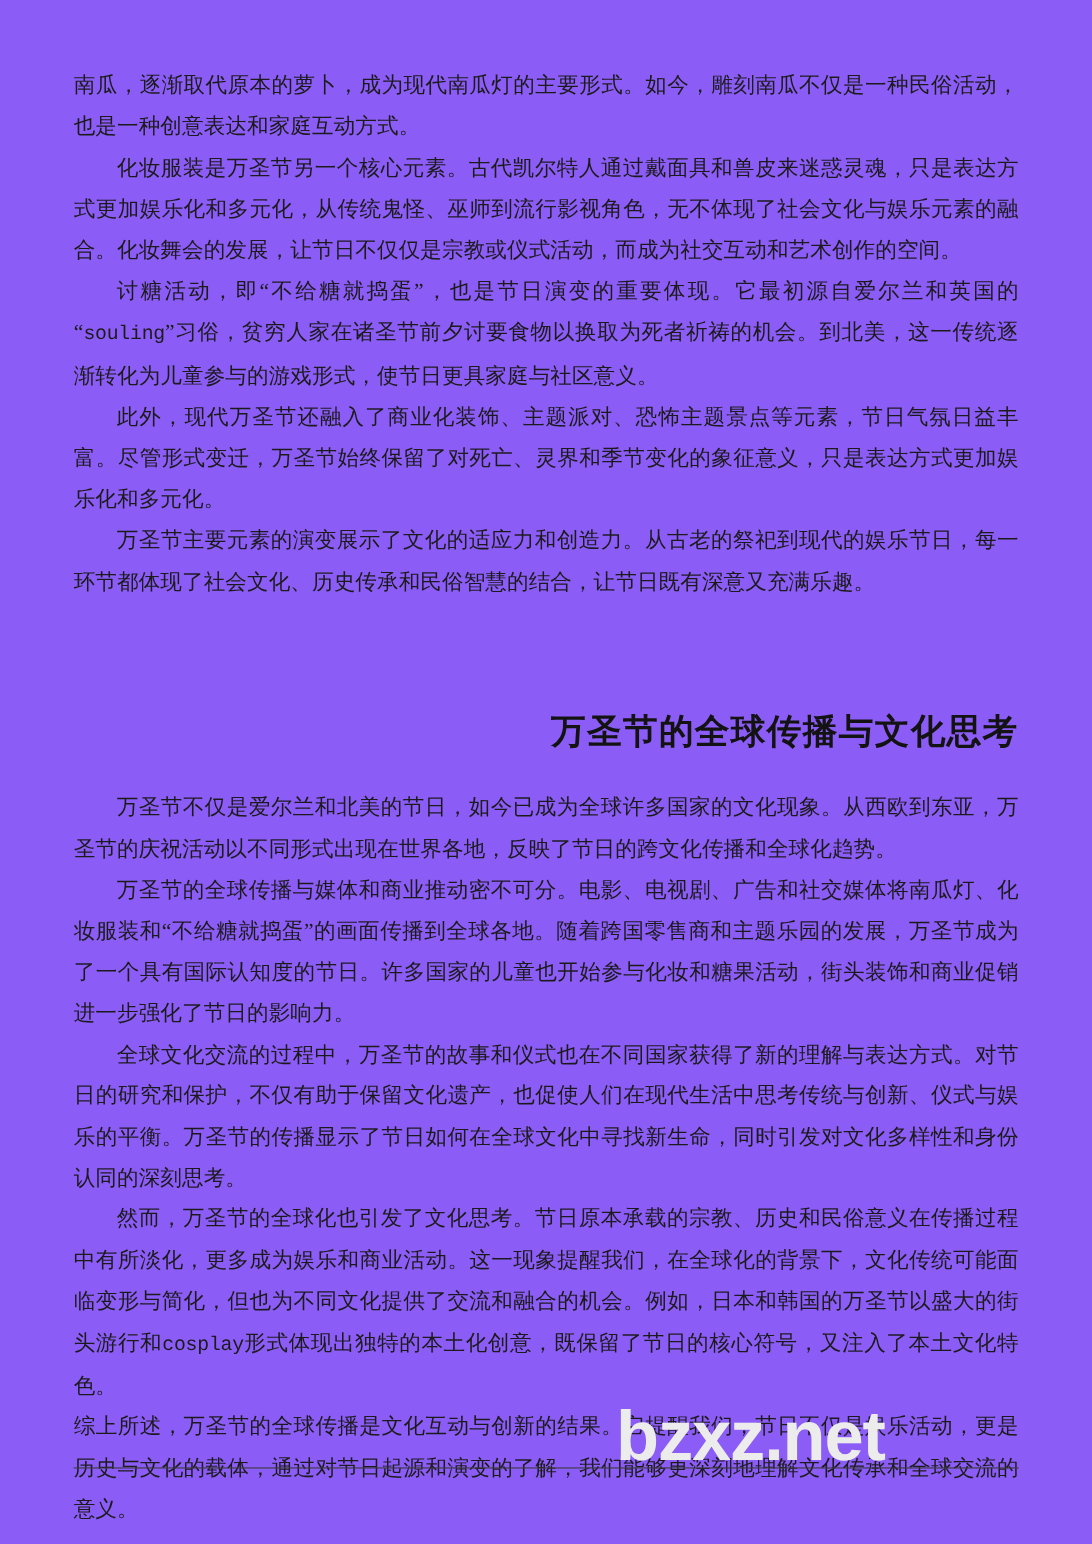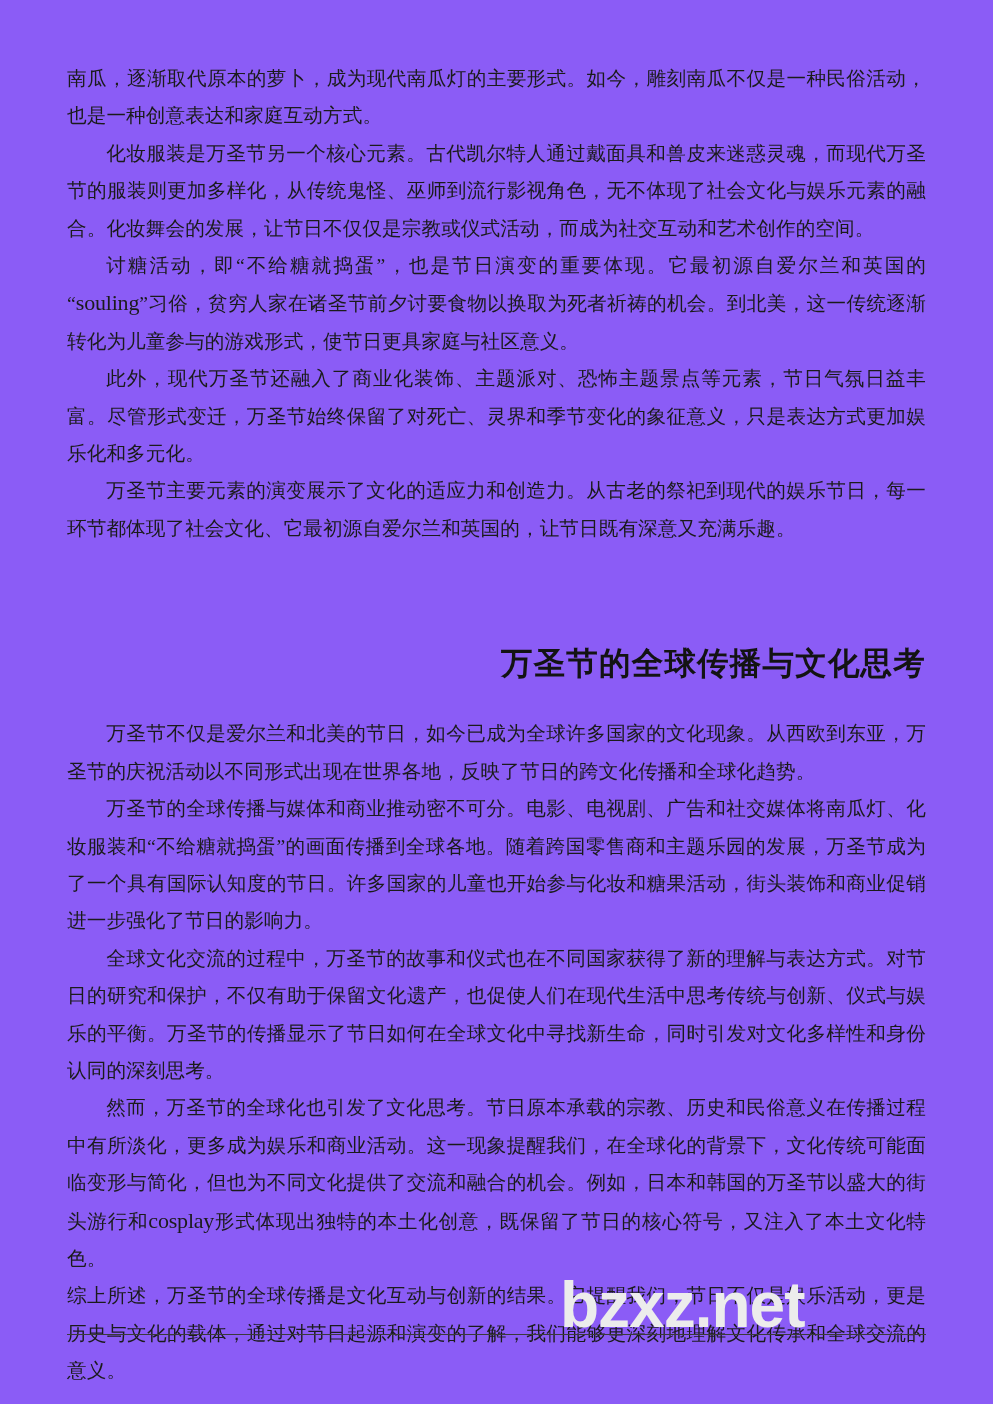--- a/index.html
+++ b/index.html
@@ -43,22 +43,22 @@
     margin: 0;
     text-align: right;
     font-size: 31.5px;
     font-weight: bold;
     letter-spacing: 1.2px;
     color: #131313;
     font-family: "Liberation Serif", "DejaVu Serif", serif;
   }
 
   .latin {
-    font-family: Liberation Serif, serif;
-    font-size: 22px;
+    font-family: Liberation Mono, monospace;
+    font-size: 18px;
     letter-spacing: -0.2px;
   }
 
   .watermark {
     position: absolute;
     left: 560px;
     top: 1268px;
     font-family: Liberation Sans, sans-serif;
     font-size: 64px;
     font-weight: bold;
@@ -92,27 +92,27 @@
 </head>
 <body>
 
 <div class="page">
 
   <div class="content">
 
     <div class="block-top">
       <p class="para">南瓜，逐渐取代原本的萝卜，成为现代南瓜灯的主要形式。如今，雕刻南瓜不仅是一种民俗活动，也是一种创意表达和家庭互动方式。</p>
 
-      <p class="para indent">化妆服装是万圣节另一个核心元素。古代凯尔特人通过戴面具和兽皮来迷惑灵魂，而现代万圣节的服装则更加多样化，从传统鬼怪、巫师到流行影视角色，无不体现了社会文化与娱乐元素的融合。化妆舞会的发展，让节日不仅仅是宗教或仪式活动，而成为社交互动和艺术创作的空间。</p>
+      <p class="para indent">化妆服装是万圣节另一个核心元素。古代凯尔特人通过戴面具和兽皮来迷惑灵魂，只是表达方式更加娱乐化和多元化，从传统鬼怪、巫师到流行影视角色，无不体现了社会文化与娱乐元素的融合。化妆舞会的发展，让节日不仅仅是宗教或仪式活动，而成为社交互动和艺术创作的空间。</p>
 
       <p class="para indent"><span>讨糖活动，即“不给糖就捣蛋”，也是节日演变的重要体现。它最初源自爱尔兰和英国的“</span><span class="latin">souling</span><span>”习俗，贫穷人家在诸圣节前夕讨要食物以换取为死者祈祷的机会。到北美，这一传统逐渐转化为儿童参与的游戏形式，使节日更具家庭与社区意义。</span></p>
 
       <p class="para indent">此外，现代万圣节还融入了商业化装饰、主题派对、恐怖主题景点等元素，节日气氛日益丰富。尽管形式变迁，万圣节始终保留了对死亡、灵界和季节变化的象征意义，只是表达方式更加娱乐化和多元化。</p>
 
-      <p class="para indent">万圣节主要元素的演变展示了文化的适应力和创造力。从古老的祭祀到现代的娱乐节日，每一环节都体现了社会文化、它最初源自爱尔兰和英国的，让节日既有深意又充满乐趣。</p>
+      <p class="para indent">万圣节主要元素的演变展示了文化的适应力和创造力。从古老的祭祀到现代的娱乐节日，每一环节都体现了社会文化、历史传承和民俗智慧的结合，让节日既有深意又充满乐趣。</p>
     </div>
 
     <h1 class="heading" style="margin-top:96px;">万圣节的全球传播与文化思考</h1>
 
     <div class="block-main" style="margin-top:30px;">
       <p class="para indent">万圣节不仅是爱尔兰和北美的节日，如今已成为全球许多国家的文化现象。从西欧到东亚，万圣节的庆祝活动以不同形式出现在世界各地，反映了节日的跨文化传播和全球化趋势。</p>
 
       <p class="para indent">万圣节的全球传播与媒体和商业推动密不可分。电影、电视剧、广告和社交媒体将南瓜灯、化妆服装和“不给糖就捣蛋”的画面传播到全球各地。随着跨国零售商和主题乐园的发展，万圣节成为了一个具有国际认知度的节日。许多国家的儿童也开始参与化妆和糖果活动，街头装饰和商业促销进一步强化了节日的影响力。</p>
 
       <p class="para indent">全球文化交流的过程中，万圣节的故事和仪式也在不同国家获得了新的理解与表达方式。对节日的研究和保护，不仅有助于保留文化遗产，也促使人们在现代生活中思考传统与创新、仪式与娱乐的平衡。万圣节的传播显示了节日如何在全球文化中寻找新生命，同时引发对文化多样性和身份认同的深刻思考。</p>

